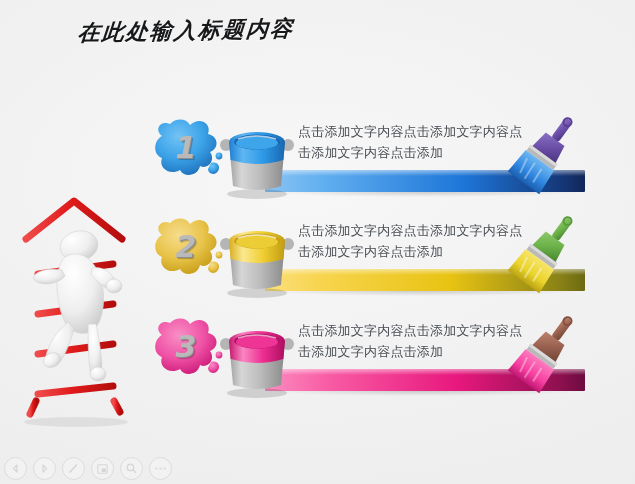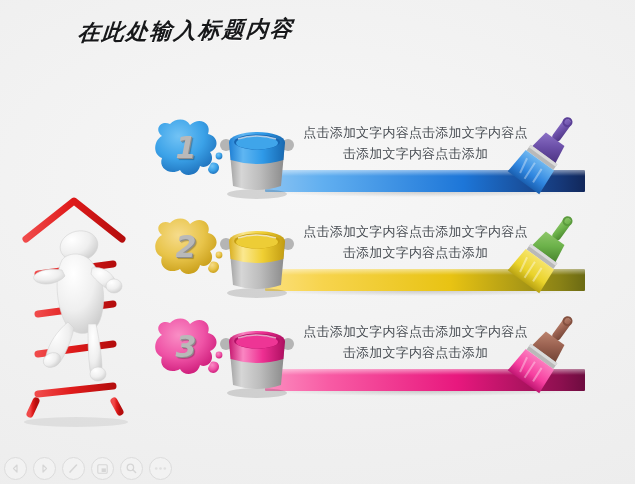--- a/index.html
+++ b/index.html
@@ -74,23 +74,22 @@
 
   
   .bucket{position:absolute;left:64px;top:4px;width:86px;height:88px;}
 
   
   .brush{position:absolute;left:350px;top:2px;width:90px;height:88px;}
 
   
   .rowtext{
     position:absolute;left:148px;top:14px;width:235px;
-    font-family:Liberation Serif, serif;
+    font-family:Liberation Mono, monospace;
     font-size:13px;line-height:21px;color:#474c52;
-    text-align:center;
     letter-spacing:.2px;
     text-shadow:0 1px 0 rgba(255,255,255,.7);
   }
 
   
   .toolbar{
     position:absolute;left:4px;bottom:4px;
     display:flex;gap:6px;align-items:center;
   }
   .tb{

